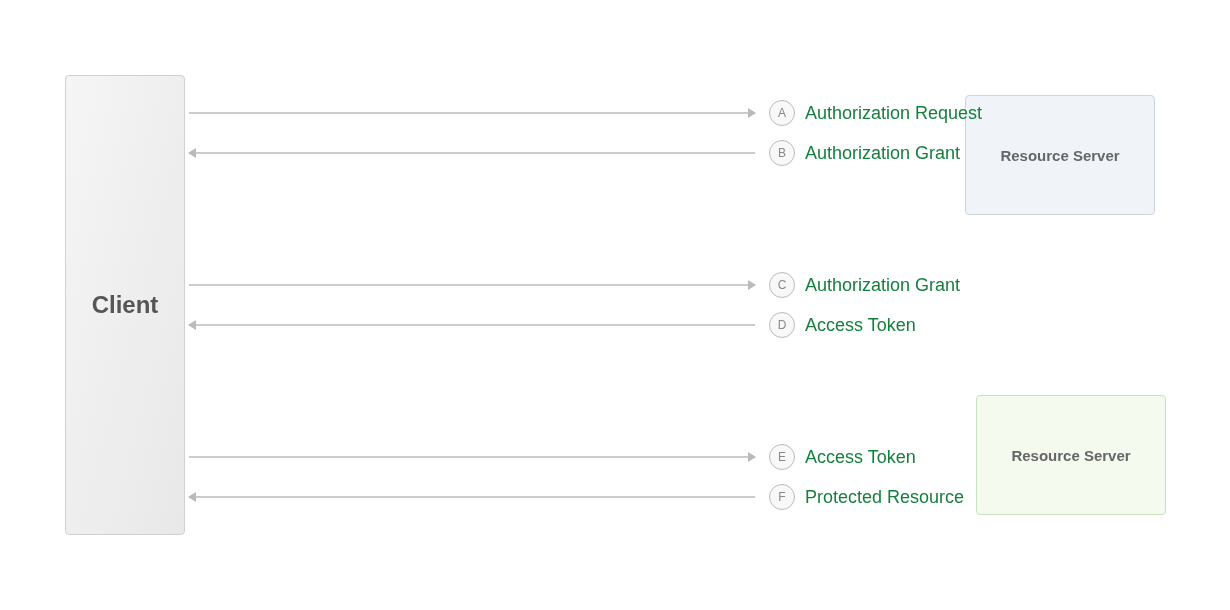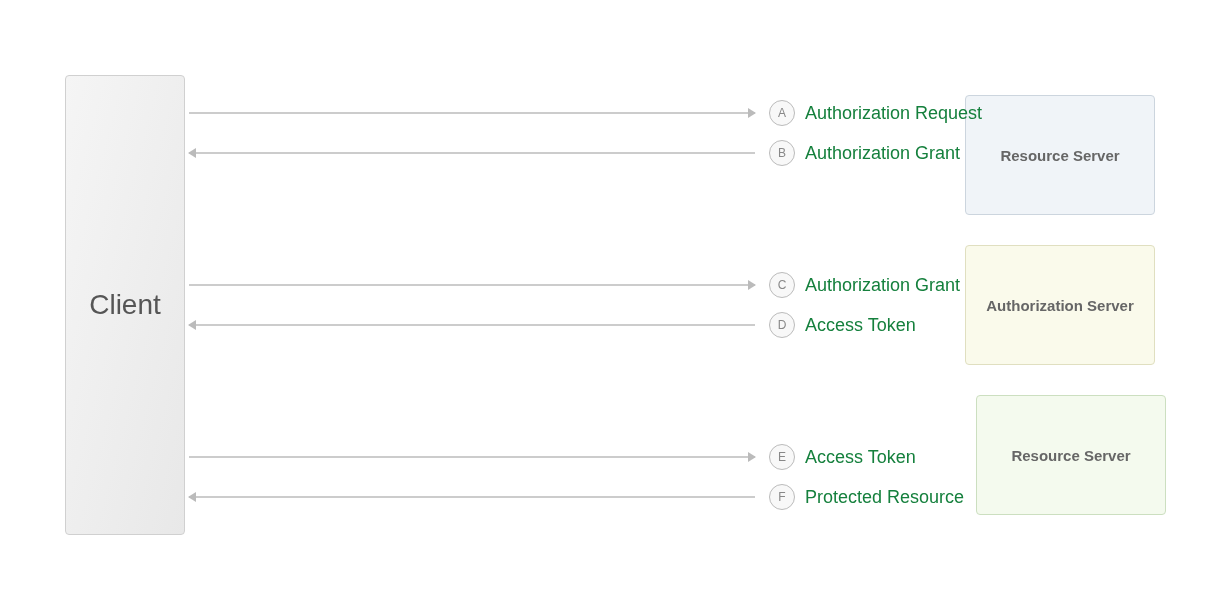--- a/index.html
+++ b/index.html
@@ -30,22 +30,22 @@
       background: linear-gradient(to bottom right, #f5f5f5, #e8e8e8);
       border: 1px solid #d0d0d0;
       border-radius: 4px;
       display: flex;
       align-items: center;
       justify-content: center;
       flex-shrink: 0;
     }
 
     .client-label {
-      font-size: 28px;
-      font-weight: normal;
+      font-size: 24px;
+      font-weight: bold;
       color: #555;
     }
 
     .server-box {
       width: 190px;
       height: 120px;
       border-radius: 4px;
       display: flex;
       align-items: center;
       justify-content: center;
@@ -258,23 +258,20 @@
       </div>
 
     </div>
 
     <div class="servers-column">
 
       <div class="server-box resource-owner">
         <span class="server-label">Resource Server</span>
       </div>
 
-      <div class="server-box authorization-server">
-        <span class="server-label">Authorization Server</span>
-      </div>
 
       <div class="server-box resource-server">
         <span class="server-label">Resource Server</span>
       </div>
     </div>
 
   </div>
 </div>
 
 </body></html>

